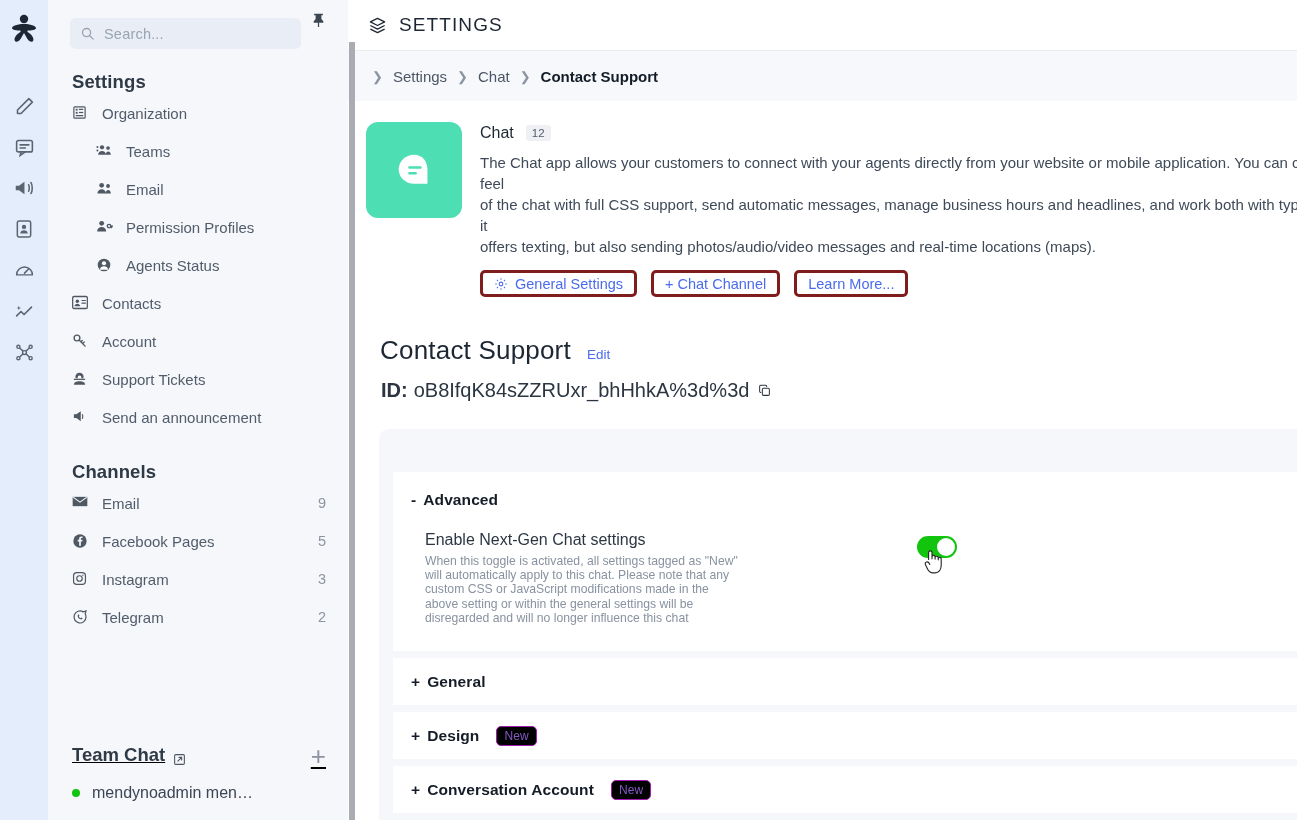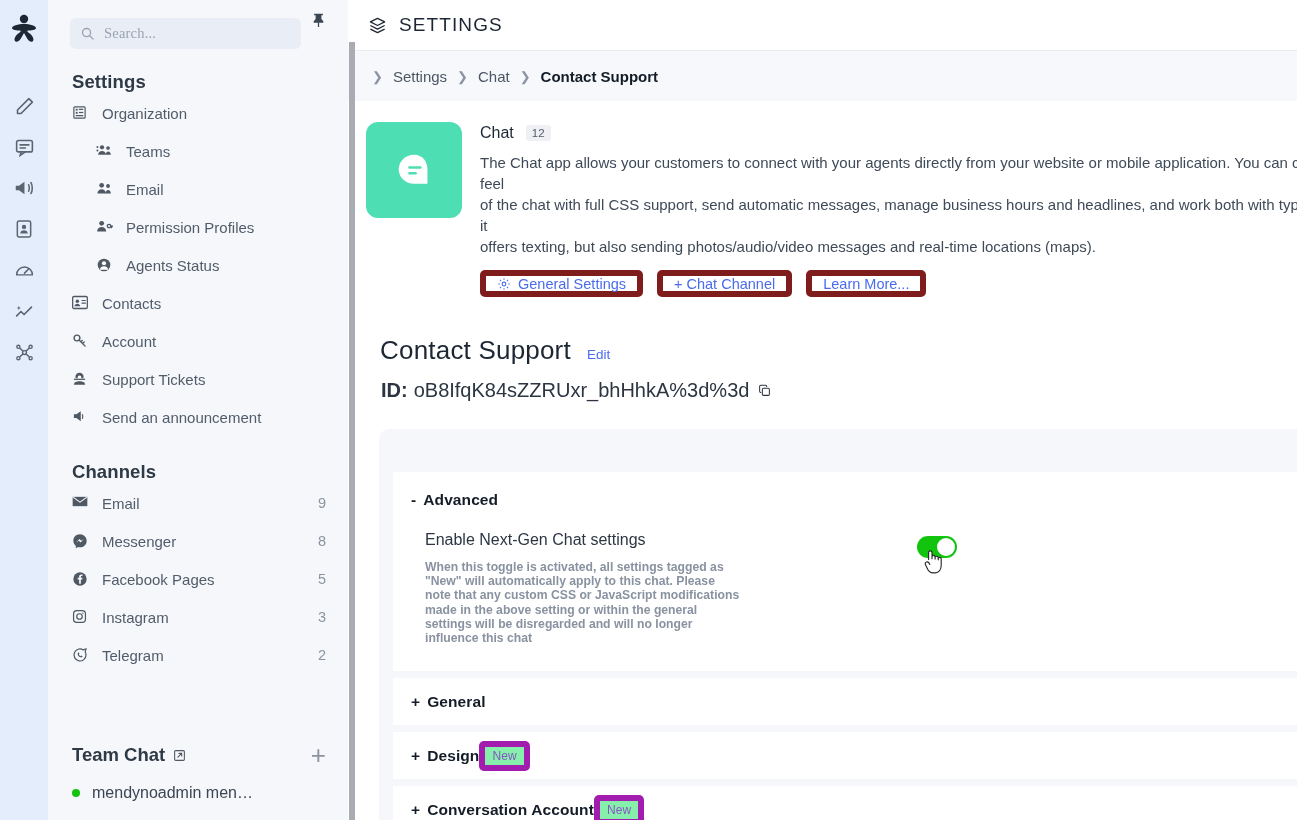--- a/index.html
+++ b/index.html
@@ -37,21 +37,20 @@
   }
   .search-row { padding: 18px 22px 0 22px; display:flex; align-items:flex-start; }
   .search-box {
     flex: 1 1 auto;
     background: #e8edf6;
     border-radius: 6px;
     height: 31px;
     display: flex; align-items: center;
     padding: 0 10px;
     cursor: text;
-    font-family: Liberation Serif, serif;
   }
   .search-box .sicon { color:#9aa4b2; display:flex; margin-right: 9px; }
   .search-ph { color: #9aa4b2; font-size: 14.5px; letter-spacing: .2px; }
   .pin {
     margin-left: 10px; margin-top: -6px;
     color: #3c4652; display:flex; cursor:pointer;
   }
 
   .snav { padding: 0 0 0 0; margin-top: 14px; position: relative; height: 700px; overflow: hidden;}
   .sec-title {
@@ -65,21 +64,21 @@
     padding-left: 24px; padding-right: 22px;
     font-size: 15px; color: #515c6b;
     cursor: pointer;
   }
   .nav-item.sub { padding-left: 48px; }
   .nav-item .nicon { width: 22px; display:flex; align-items:center; color:#4f5863; flex:0 0 22px;}
   .nav-item .nlabel { margin-left: 8px; white-space: nowrap; }
   .nav-item .ncount { margin-left: auto; color:#8b94a1; font-size: 14.5px; }
 
   .teamchat-row {
-    display:flex; align-items:center; padding: 16px 22px 10px 24px;
+    display:flex; align-items:flex-end; padding: 16px 22px 10px 24px; text-decoration: underline;
   }
   .teamchat-row .tc-title { font-size: 18.5px; color:#2f3a47; font-weight: 700; }
   .teamchat-row .tc-ext { margin-left: 8px; color:#4f5863; display:flex; }
   .teamchat-row .tc-plus { margin-left:auto; color:#8b94a1; font-size: 26px; line-height: 20px; font-weight: 300; cursor:pointer;}
   .tc-user { display:flex; align-items:center; padding: 8px 22px 0 24px; font-size: 16px; color:#3b4553;}
   .tc-dot { width: 8px; height: 8px; border-radius: 50%; background:#12c40e; margin-right: 12px; flex:0 0 8px;}
 
   
   .main { flex: 1 1 auto; height: 820px; position: relative; background:#ffffff; overflow:hidden; }
   .main-scroll-left {
@@ -119,21 +118,21 @@
   .app-badge {
     margin-left: 12px; background:#eef0f4; color:#525c6a;
     font-size: 11.5px; border-radius: 3px; padding: 2px 6px;
   }
   .app-desc {
     margin-top: 10px; font-size: 15px; color:#3f4a58; line-height: 21px;
     width: 980px; white-space: pre-wrap;
   }
   .app-btns { margin-top: 13px; display:flex; }
   .btn {
-    border: 6px solid #7f1d1d; color:#4a6bec; background:#fff;
+    border: 3px solid #7f1d1d; color:#4a6bec; background:#fff;
     border-radius: 5px; height: 27px; padding: 0 11px;
     display:flex; align-items:center; font-size: 14.5px;
     margin-right: 14px; cursor:pointer; white-space: nowrap;
   }
   .btn .bicon { display:flex; margin-right: 7px; }
 
   .page-title-row { display:flex; align-items:baseline; padding: 38px 0 0 32px; }
   .page-title { font-size: 26px; color:#1d2733; font-weight: 400; letter-spacing:.2px;}
   .page-edit { margin-left: 16px; font-size: 13.5px; color:#4a6bec; cursor:pointer; }
   .id-row { display:flex; align-items:center; padding: 13px 0 0 33px; font-size: 20px; color:#2c3642;}
@@ -153,34 +152,34 @@
     background: #ffffff; width: 1255px;
   }
   .panel-head {
     display:flex; align-items:center;
     font-size: 15.5px; color:#141c27; font-weight:700;
     padding: 19px 0 0 18px; letter-spacing:.1px;
   }
   .panel.collapsed .panel-head { padding: 0 0 0 18px; height:47px; }
   .panel .sign { margin-right: 7px; }
   .newtag {
-    font-size: 12px; color:#8558c4;
-    background:#86efac; border:6px solid #a21caf;
+    margin-left: 17px; font-size: 12px; color:#8558c4;
+    background:#000000; border:1px solid #a21caf;
     border-radius: 5px; padding: 2px 7px;
     font-weight: 400;
   }
   .panel-gap { height: 7px; background:#f5f7fb; width: 1255px;}
 
   .setting-row {
     display:flex; align-items:flex-start;
     padding: 22px 0 26px 32px;
   }
   .setting-text { width: 430px; }
   .setting-label { font-size: 16px; color:#2c3642; }
-  .setting-desc { margin-top: 11px; font-size: 12.2px; color:#8892a0; line-height: 14.2px; width: 315px; font-weight: bold;}
+  .setting-desc { margin-top: 5px; font-size: 12.2px; color:#8892a0; line-height: 14.2px; width: 315px;}
   .toggle-wrap { margin-left: 62px; position: relative; padding-top: 5px;}
   .toggle {
     width: 40px; height: 22px; border-radius: 12px;
     background: #12c40e; position: relative; cursor:pointer;
   }
   .toggle .knob {
     position:absolute; right: 2px; top: 2px;
     width: 18px; height: 18px; border-radius: 50%; background:#fff;
   }
   .cursor-hand { position:absolute; left: 6px; top: 17px; pointer-events:none; }
@@ -381,30 +380,20 @@
         <span class="nicon">
           <svg width="16" height="13" viewBox="0 0 24 18">
               <path d="M1 2h22v14H1z" fill="#4f5863"></path>
               <path d="M1.5 2.5L12 10 22.5 2.5" fill="none" stroke="#f5f7fb" stroke-width="1.6"></path>
             </svg>
         </span>
         <span class="nlabel">Email</span>
         <span class="ncount">9</span>
       </div>
 
-      <div class="nav-item">
-        <span class="nicon">
-          <svg width="16" height="16" viewBox="0 0 24 24">
-              <path d="M12 2C6.3 2 2 6.2 2 11.6c0 3 1.4 5.7 3.7 7.4V23l3.4-1.9c.9.25 1.9.4 2.9.4 5.7 0 10-4.2 10-9.6S17.7 2 12 2z" fill="#4f5863"></path>
-              <path d="M6.3 14.2l5-5.3 2.6 2.7 4-2.7-5 5.3-2.6-2.7z" fill="#f5f7fb"></path>
-            </svg>
-        </span>
-        <span class="nlabel">Messenger</span>
-        <span class="ncount">8</span>
-      </div>
 
       <div class="nav-item">
         <span class="nicon">
           <svg width="16" height="16" viewBox="0 0 24 24">
               <circle cx="12" cy="12" r="10" fill="#4f5863"></circle>
               <path d="M13.3 19v-6.2h2.1l.3-2.5h-2.4V8.7c0-.7.2-1.2 1.2-1.2h1.3V5.2c-.2 0-1-.1-1.9-.1-1.9 0-3.2 1.2-3.2 3.3v1.9H8.5v2.5h2.2V19z" fill="#f5f7fb"></path>
             </svg>
         </span>
         <span class="nlabel">Facebook Pages</span>
         <span class="ncount">5</span>

